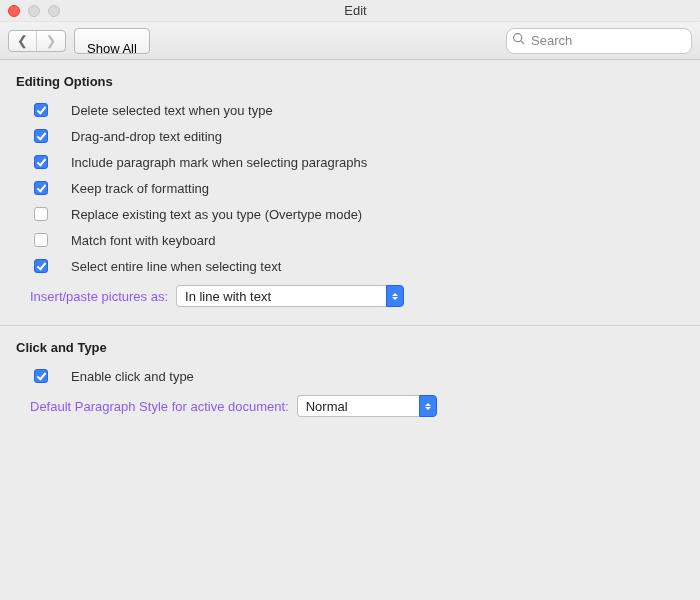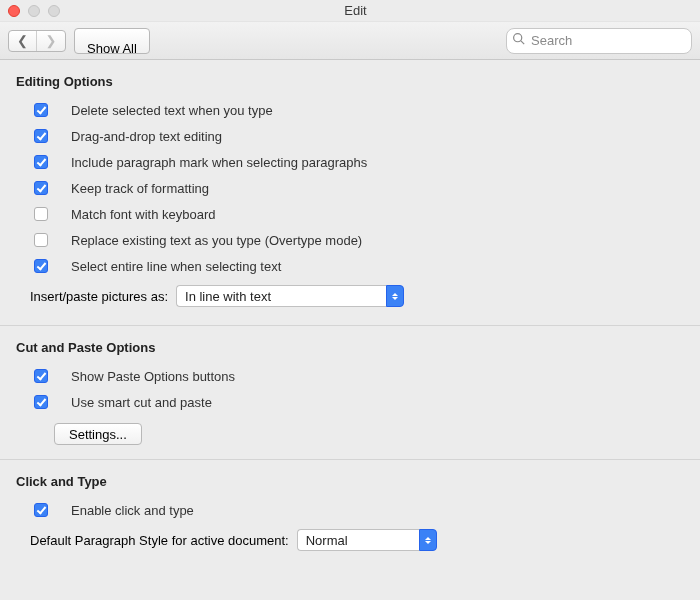--- a/index.html
+++ b/index.html
@@ -122,21 +122,21 @@
     border: solid #fff;
     border-width: 0 2px 2px 0;
     transform: rotate(40deg);
   }
   .chkrow label { font-size: 13px; color: #333; cursor: pointer; }
   .formrow {
     display: flex; align-items: center;
     gap: 8px;
     padding: 6px 0 4px 0;
   }
-  .formrow .lbl { font-size: 13px; color: #000000; }
+  .formrow .lbl { font-size: 13px; color: #8b5cf6; }
   .select {
     position: relative;
     min-width: 228px;
     height: 22px;
     display: inline-flex; align-items: center;
   }
   .select .selbox {
     flex: 1;
     height: 100%;
     border: 1px solid #c1c1c1;
@@ -220,61 +220,45 @@
       <div class="chkrow">
         <input type="checkbox" checked="" style="">
         <label>Include paragraph mark when selecting paragraphs</label>
       </div>
       <div class="chkrow">
         <input type="checkbox" checked="" style="">
         <label>Keep track of formatting</label>
       </div>
       <div class="chkrow">
         <input type="checkbox" style="">
+        <label>Replace existing text as you type (Overtype mode)</label>
+      </div>
+      <div class="chkrow">
+        <input type="checkbox" style="">
         <label>Match font with keyboard</label>
-      </div>
-      <div class="chkrow">
-        <input type="checkbox" style="">
-        <label>Replace existing text as you type (Overtype mode)</label>
       </div>
       <div class="chkrow">
         <input type="checkbox" checked="" style="">
         <label>Select entire line when selecting text</label>
       </div>
 
       <div class="formrow">
         <span class="lbl">Insert/paste pictures as:</span>
         <div class="select">
           <div class="selbox">In line with text</div>
           <div class="selbtn">
             <span class="tri-up"></span>
               <span class="tri-dn"></span>
           </div>
         </div>
       </div>
 
     </div>
   </div>
 
-  <div class="section">
-    <h3>Cut and Paste Options</h3>
-    <div class="opts">
-      <div class="chkrow">
-        <input type="checkbox" checked="" style="">
-        <label>Show Paste Options buttons</label>
-      </div>
-      <div class="chkrow">
-        <input type="checkbox" checked="" style="">
-        <label>Use smart cut and paste</label>
-      </div>
-      <div class="btnrow">
-        <button class="pushbtn">Settings...</button>
-      </div>
-    </div>
-  </div>
 
   <div class="section">
     <h3>Click and Type</h3>
     <div class="opts">
       <div class="chkrow">
         <input type="checkbox" checked="" style="">
         <label>Enable click and type</label>
       </div>
       <div class="formrow">
         <span class="lbl">Default Paragraph Style for active document:</span>

